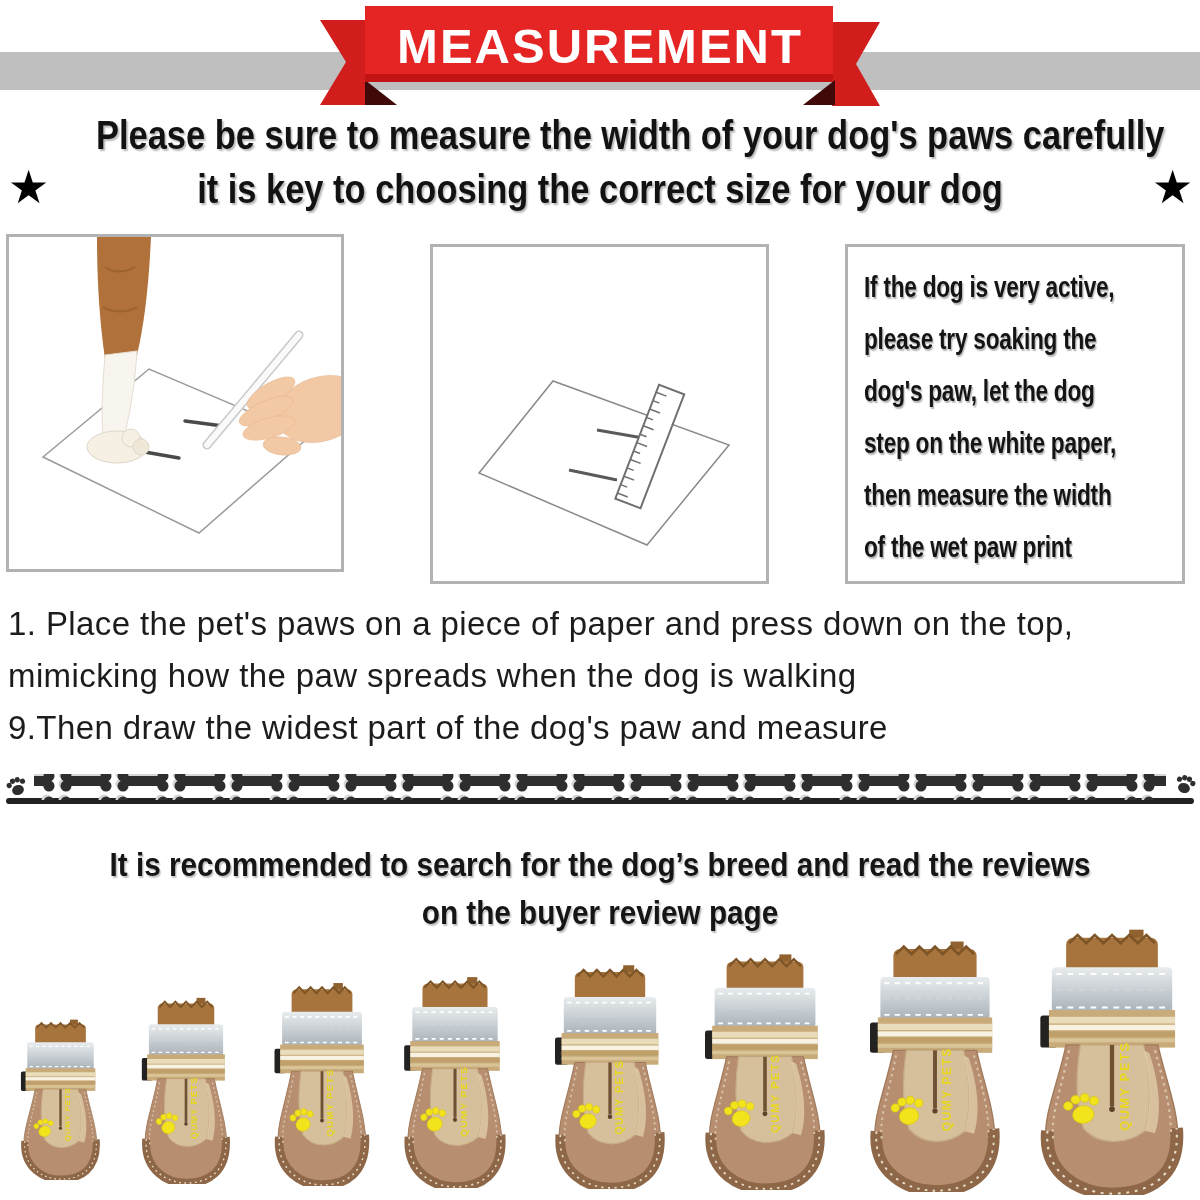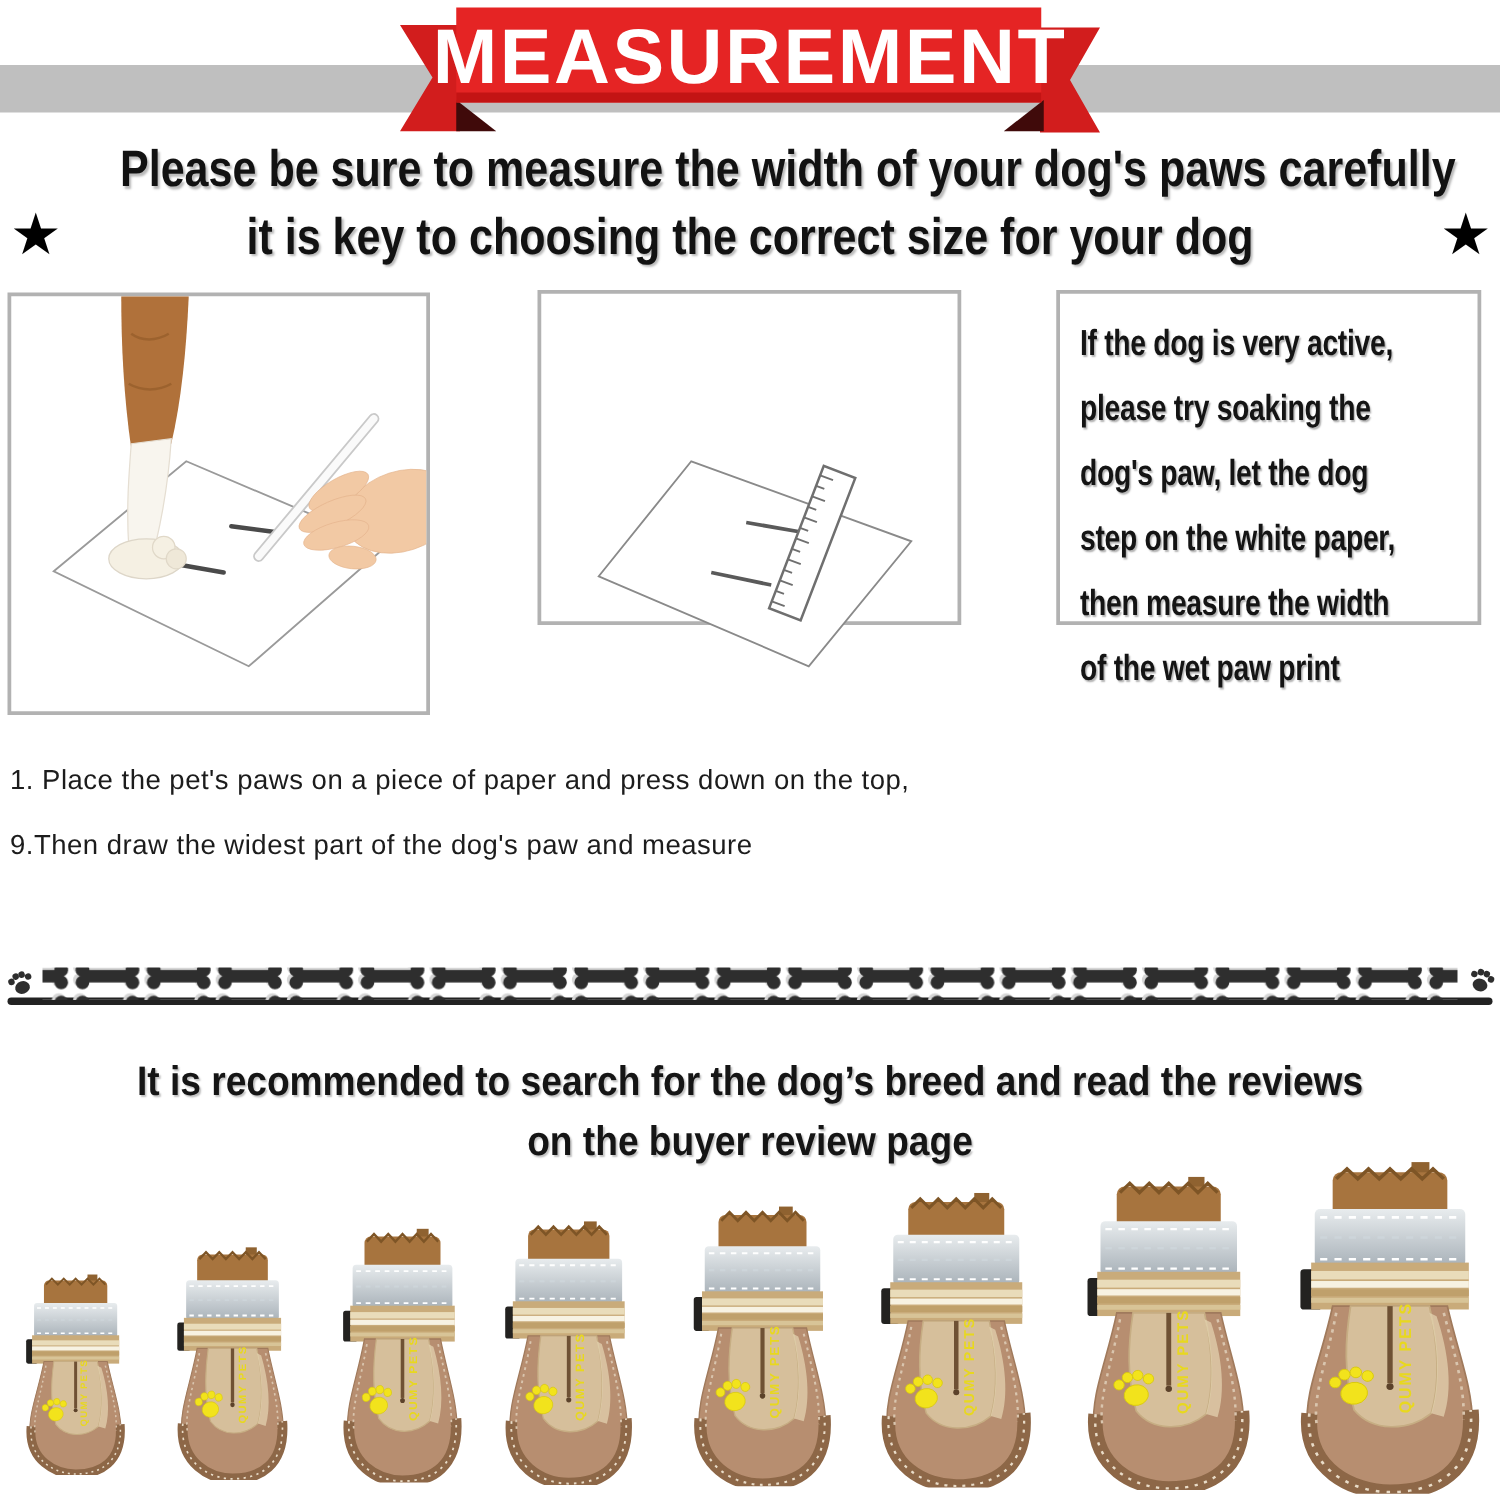--- a/index.html
+++ b/index.html
@@ -3,44 +3,44 @@
 <meta charset="utf-8">
 <style>
   html,body{margin:0;padding:0;background:#fff;}
   .page{position:relative;width:1200px;height:1200px;background:#ffffff;overflow:hidden;
         font-family:"Liberation Sans",sans-serif;color:#111;}
 
   
   .gray-band{position:absolute;left:0;top:52px;width:1200px;height:38px;background:#bfbfbf;}
   .ribbon-svg{position:absolute;left:316px;top:0;width:568px;height:112px;}
   .ribbon-title{position:absolute;left:0;top:20px;width:1200px;text-align:center;
-        font-size:62px;font-weight:bold;color:#ffffff;letter-spacing:2px;line-height:52px;}
+        font-size:49px;font-weight:bold;color:#ffffff;letter-spacing:2px;line-height:52px;}
 
   
   .hl{position:absolute;left:0;width:1200px;text-align:center;font-weight:bold;color:#121212;
       white-space:nowrap;text-shadow:2px 2px 2px rgba(0,0,0,.28);}
   .hl1{top:112px;font-size:41px;transform:scaleX(.84);}
   .hl2{top:166px;font-size:41px;transform:scaleX(.84);}
   .star{position:absolute;top:160px;font-size:46px;color:#000;font-family:"DejaVu Sans",sans-serif;}
   .star-left{left:8px;}
   .star-right{left:1152px;}
 
   
-  .panel{position:absolute;top:232px;height:268px;background:#fff;border:3px solid #b2b2b2;box-sizing:border-box;}
+  .panel{position:absolute;top:244px;height:340px;background:#fff;border:3px solid #b2b2b2;box-sizing:border-box;}
   .panel-1{left:6px;width:338px;top:234px;height:338px;}
   .panel-2{left:430px;width:339px;}
   .panel-3{left:845px;width:340px;padding:14px 0 0 16px;}
   .panel svg{display:block;}
   .note-line{white-space:nowrap;font-size:29px;font-weight:bold;line-height:52px;color:#141414;
       transform:scaleX(.78);transform-origin:left center;letter-spacing:-.3px;
       text-shadow:1.5px 1.5px 1.5px rgba(0,0,0,.3);}
 
   
   .instructions{position:absolute;left:8px;top:598px;width:1190px;}
-  .inst-line{white-space:nowrap;font-size:22px;line-height:52px;color:#1c1c1c;letter-spacing:.4px;}
+  .inst-line{white-space:nowrap;font-size:33px;line-height:52px;color:#1c1c1c;letter-spacing:.4px;}
 
   
   .divider{position:absolute;left:0;top:768px;width:1200px;height:44px;}
 
   
   .rec{position:absolute;left:0;width:1200px;text-align:center;font-weight:bold;color:#151515;
        white-space:nowrap;transform:scaleX(.9);text-shadow:1.5px 1.5px 1.5px rgba(0,0,0,.25);}
   .rec1{top:846px;font-size:33px;}
   .rec2{top:894px;font-size:33px;}
 
@@ -196,20 +196,21 @@
     <div class="note-line">If the dog is very active,</div>
     <div class="note-line">please try soaking the</div>
     <div class="note-line">dog's paw, let the dog</div>
     <div class="note-line">step on the white paper,</div>
     <div class="note-line">then measure the width</div>
     <div class="note-line">of the wet paw print</div>
   </div>
 
   <div class="instructions">
     <div class="inst-line">1. Place the pet's paws on a piece of paper and press down on the top,</div>
+    <div class="inst-line">mimicking how the paw spreads when the dog is walking</div>
     <div class="inst-line">9.Then draw the widest part of the dog's paw and measure</div>
   </div>
 
   <svg class="divider" viewBox="0 0 1200 44">
     <rect x="6" y="30" width="1188" height="6" rx="3" fill="#222222"></rect>
     <rect x="34" y="6" width="1132" height="26" fill="url(#bonePattern)"></rect>
     <use href="#pawGlyph" transform="translate(18,22) rotate(-18)" fill="#2e2e2e"></use>
     <use href="#pawGlyph" transform="translate(1184,20) rotate(18)" fill="#2e2e2e"></use>
   </svg>
 

